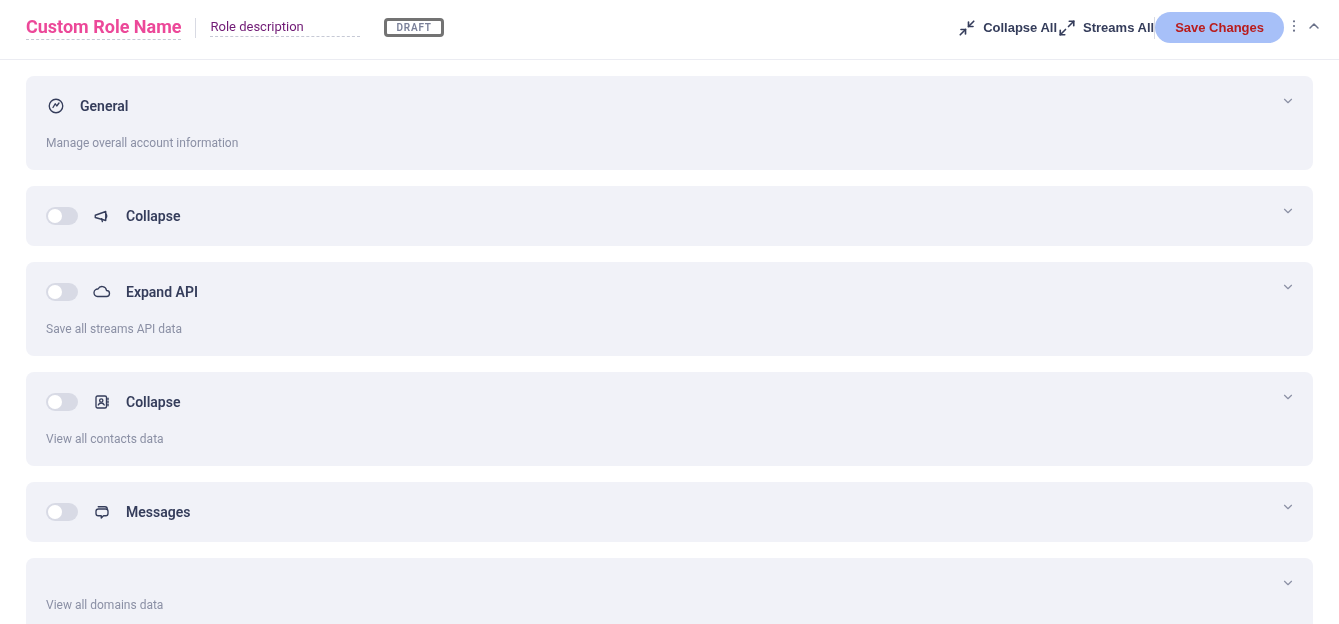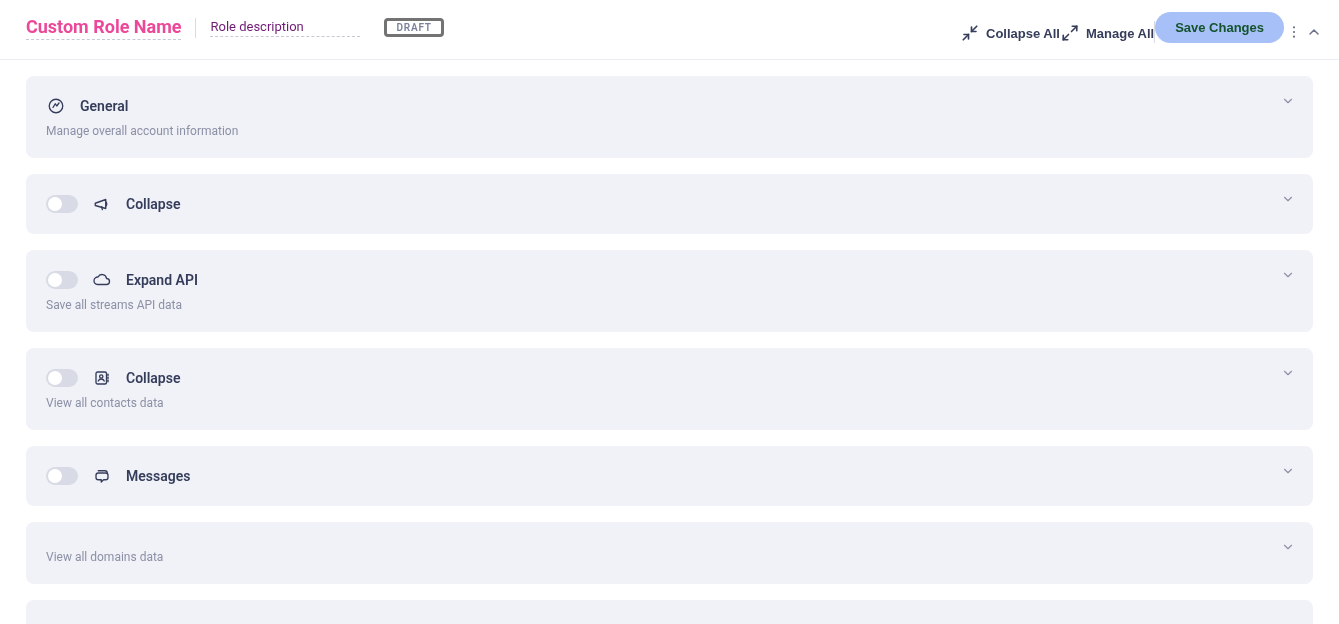--- a/index.html
+++ b/index.html
@@ -46,37 +46,37 @@
       border-radius: 4px;
       padding: 1px 9px;
       font-size: 10px;
       letter-spacing: 0.8px;
       color: #7a8099;
       font-weight: 600;
       margin-left: 10px;
     }
     .header-right {
       display: flex;
-      align-items: flex-end;
+      align-items: center;
     }
     .link-btn {
       display: flex;
       align-items: center;
       gap: 6px;
       font-size: 13px;
       font-weight: 600;
       color: #353d5b;
       cursor: pointer;
       background: none;
       border: none;
     }
     .link-btn svg { width: 14px; height: 14px; }
     .btn-primary {
       background: #a7c0f8;
-      color: #14532d;
+      color: #b91c1c;
       border: none;
       border-radius: 18px;
       padding: 8px 20px;
       font-size: 13px;
       font-weight: 600;
       cursor: pointer;
     }
     .icon-btn {
       background: none;
       border: none;
@@ -135,21 +135,21 @@
     }
     .section-icon svg { width: 18px; height: 18px; }
     .section-title {
       font-size: 14px;
       font-weight: 600;
       color: #353d5b;
     }
     .section-desc {
       font-size: 12px;
       color: #8b90a5;
-      margin-top: 8px;
+      margin-top: 20px;
     }
     .chevron {
       position: absolute;
       right: 18px;
       top: 18px;
       color: #8b90a5;
       cursor: pointer;
     }
     .chevron svg { width: 14px; height: 14px; }
     .header-sep {
@@ -182,21 +182,21 @@
     </button>
     <button class="link-btn">
       <span class="section-icon">
         <svg viewBox="0 0 24 24" fill="none" stroke="currentColor" stroke-width="2.2" stroke-linecap="round">
             <path d="M15 3h6v6"></path>
             <path d="M9 21H3v-6"></path>
             <path d="M21 3l-7 7"></path>
             <path d="M3 21l7-7"></path>
           </svg>
       </span>
-      <span>Manage All</span>
+      <span>Streams All</span>
     </button>
     <span class="header-sep"></span>
     <button class="btn-primary">Save Changes</button>
     <button class="icon-btn">
       <span>
         <svg viewBox="0 0 24 24" width="16" height="16" fill="currentColor">
             <circle cx="12" cy="5" r="1.6"></circle>
             <circle cx="12" cy="12" r="1.6"></circle>
             <circle cx="12" cy="19" r="1.6"></circle>
           </svg>

